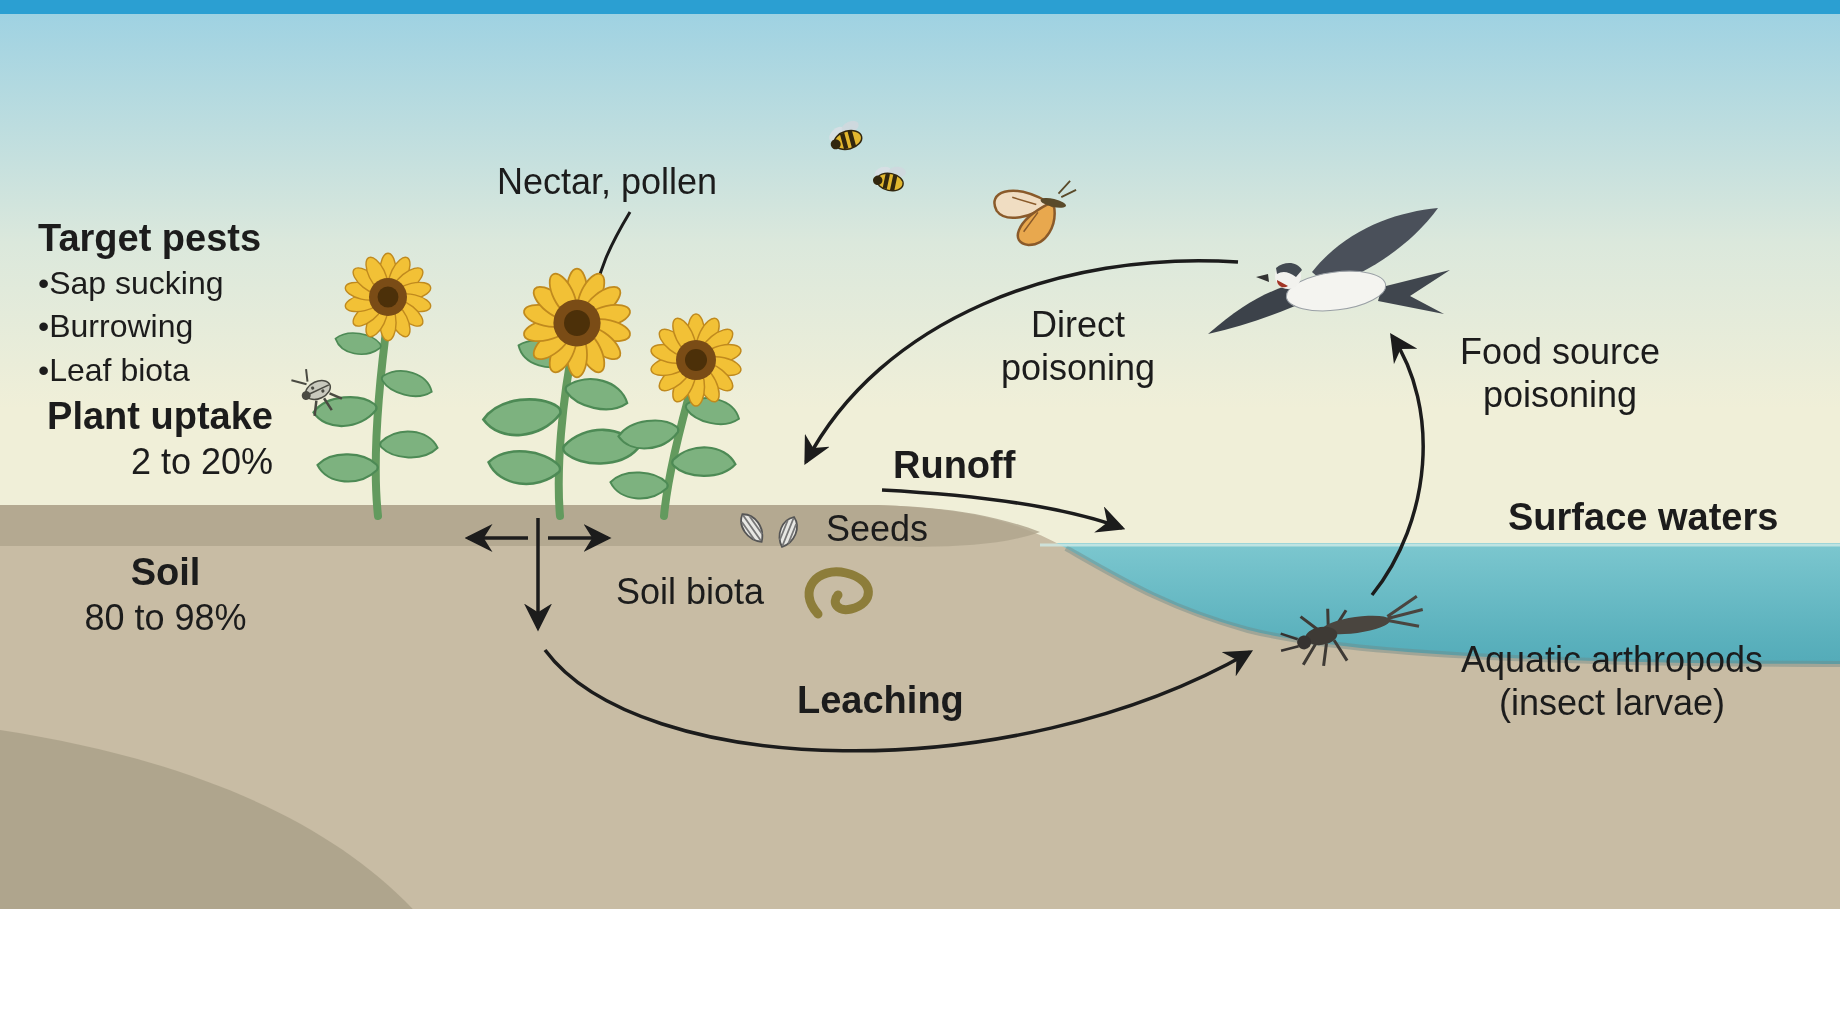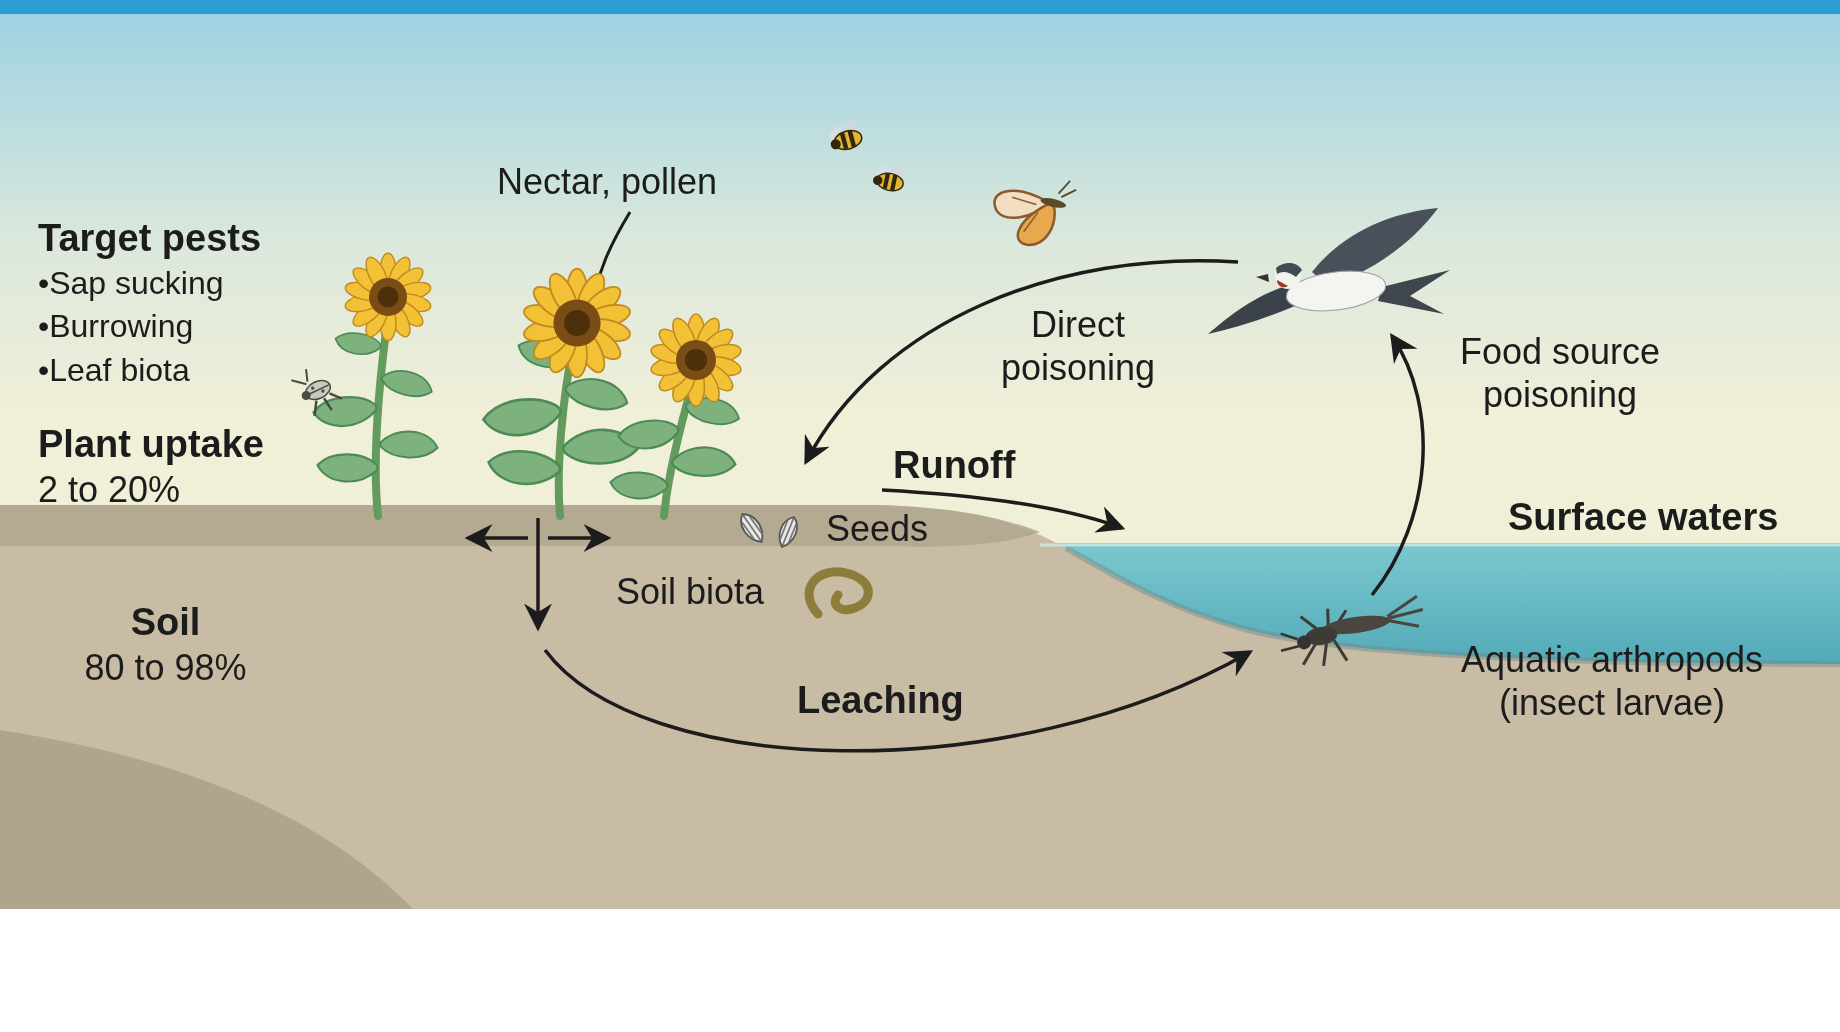--- a/index.html
+++ b/index.html
@@ -193,34 +193,34 @@
   <div class="lbl" style="left:497px;top:160px">Nectar, pollen</div>
 
 
   <div class="lbl" style="left:38px;top:216px">
     <div class="b">Target pests</div>
     <div class="pests-item">•Sap sucking</div>
     <div class="pests-item">•Burrowing</div>
     <div class="pests-item">•Leaf biota</div>
   </div>
 
-  <div class="lbl" style="left:38px;top:422px;width:235px;text-align:left">
+  <div class="lbl" style="left:38px;top:394px;width:235px;text-align:right">
     <div class="b">Plant uptake</div>
     <div>2 to 20%</div>
   </div>
 
   <div class="lbl b" style="left:893px;top:443px">Runoff</div>
 
   <div class="lbl" style="left:826px;top:507px">Seeds</div>
 
   <div class="lbl" style="left:616px;top:570px">Soil biota</div>
 
   <div class="lbl b" style="left:1508px;top:495px">Surface waters</div>
 
-  <div class="lbl" style="left:58px;top:600px;width:215px;text-align:center">
+  <div class="lbl" style="left:58px;top:550px;width:215px;text-align:center">
     <div class="b">Soil</div>
     <div>80 to 98%</div>
   </div>
 
   <div class="lbl b" style="left:797px;top:678px">Leaching</div>
 
   <div class="lbl center" style="left:1078px;top:303px">
     <div>Direct</div>
     <div>poisoning</div>
   </div>

